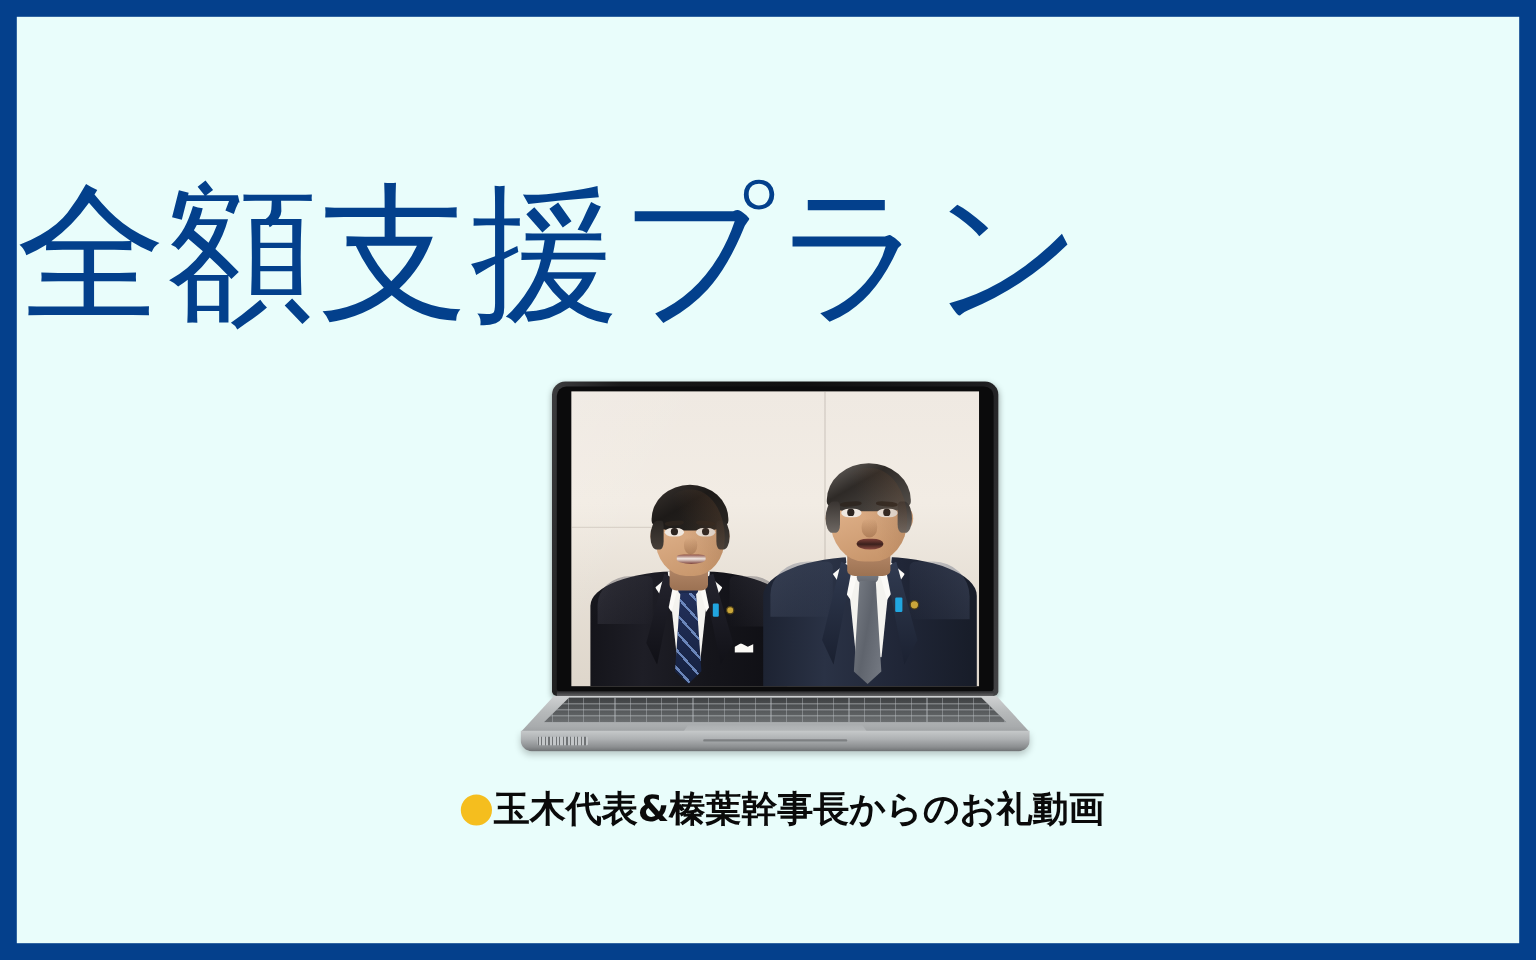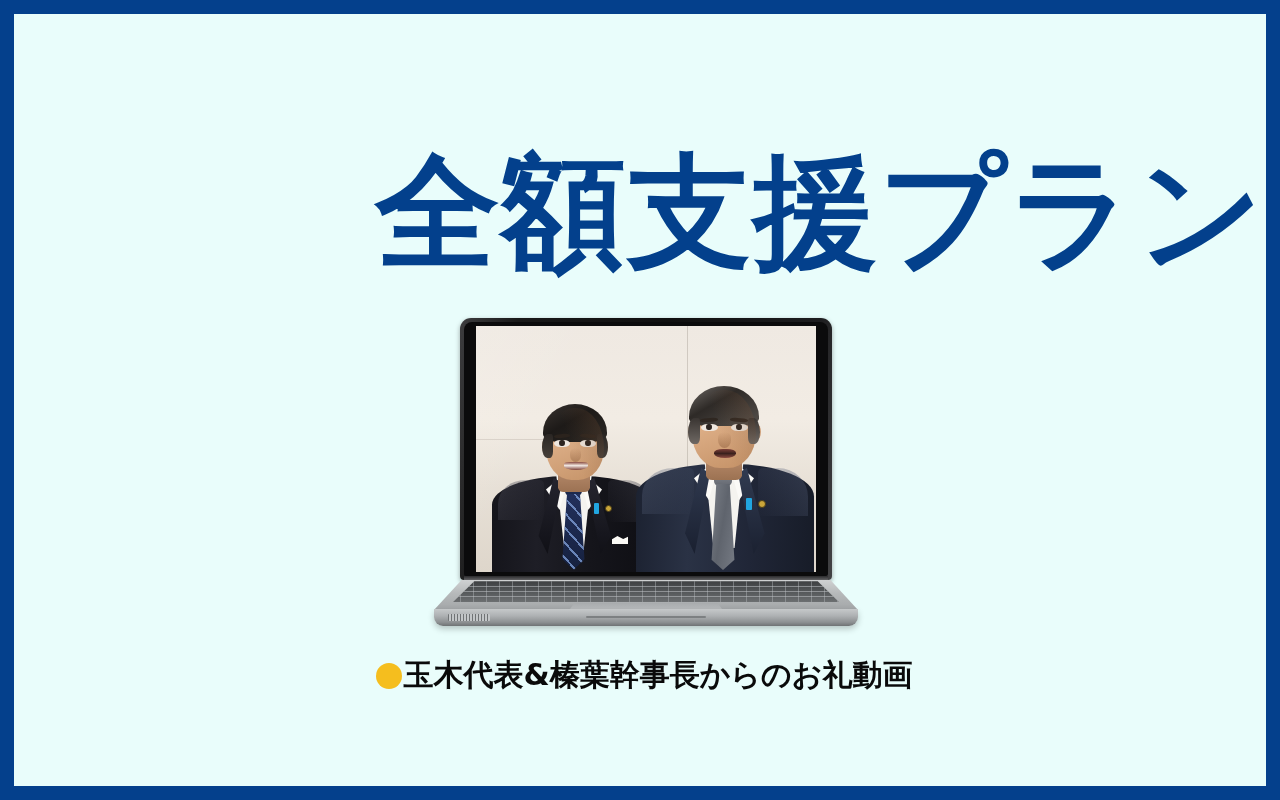--- a/index.html
+++ b/index.html
@@ -32,25 +32,25 @@
     background: #e9fdfb;
     overflow: hidden;
   }
 
   
   #title {
     position: absolute;
     left: 0;
     top: 130px;
     width: 1252px;
-    text-align: right;
+    text-align: left;
     color: #03408c;
     font-size: 124px;
     line-height: 136px;
-    font-weight: 700;
+    font-weight: 400;
     letter-spacing: 2px;
     white-space: nowrap;
     font-family: "DejaVu Sans", "Liberation Sans", sans-serif;
   }
 
   
   #laptop {
     position: absolute;
     left: 412px;
     top: 294px;
@@ -246,21 +246,21 @@
     width: 42px;
     height: 7px;
     background-image: repeating-linear-gradient(90deg,
       #707375 0 1px, #c3c6c8 1px 3px);
     border-radius: 1px;
   }
 
   
   #caption {
     position: absolute;
-    left: 4px;
+    left: 12px;
     top: 644px;
     width: 1252px;
     text-align: center;
     white-space: nowrap;
   }
   #caption-bullet {
     display: inline-block;
     width: 26px;
     height: 26px;
     border-radius: 50%;

